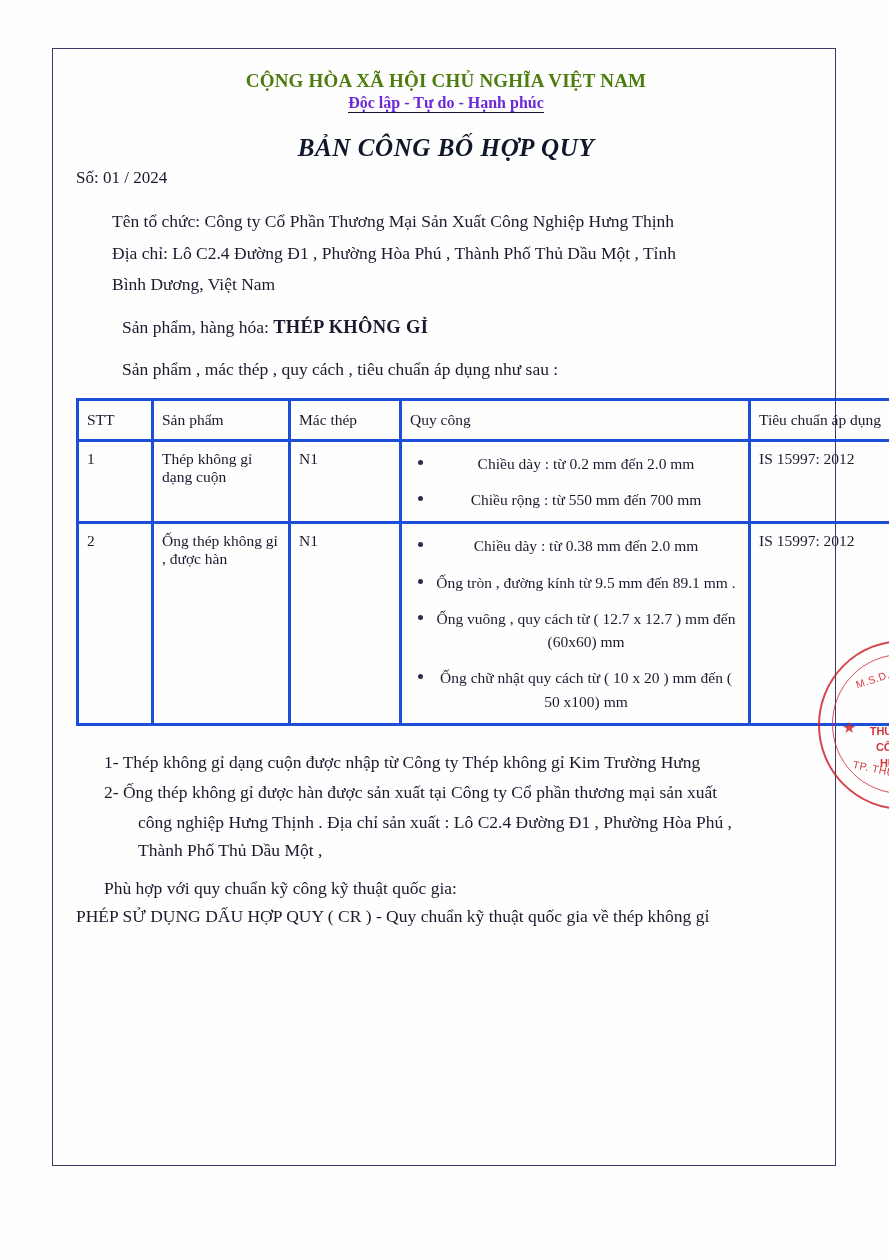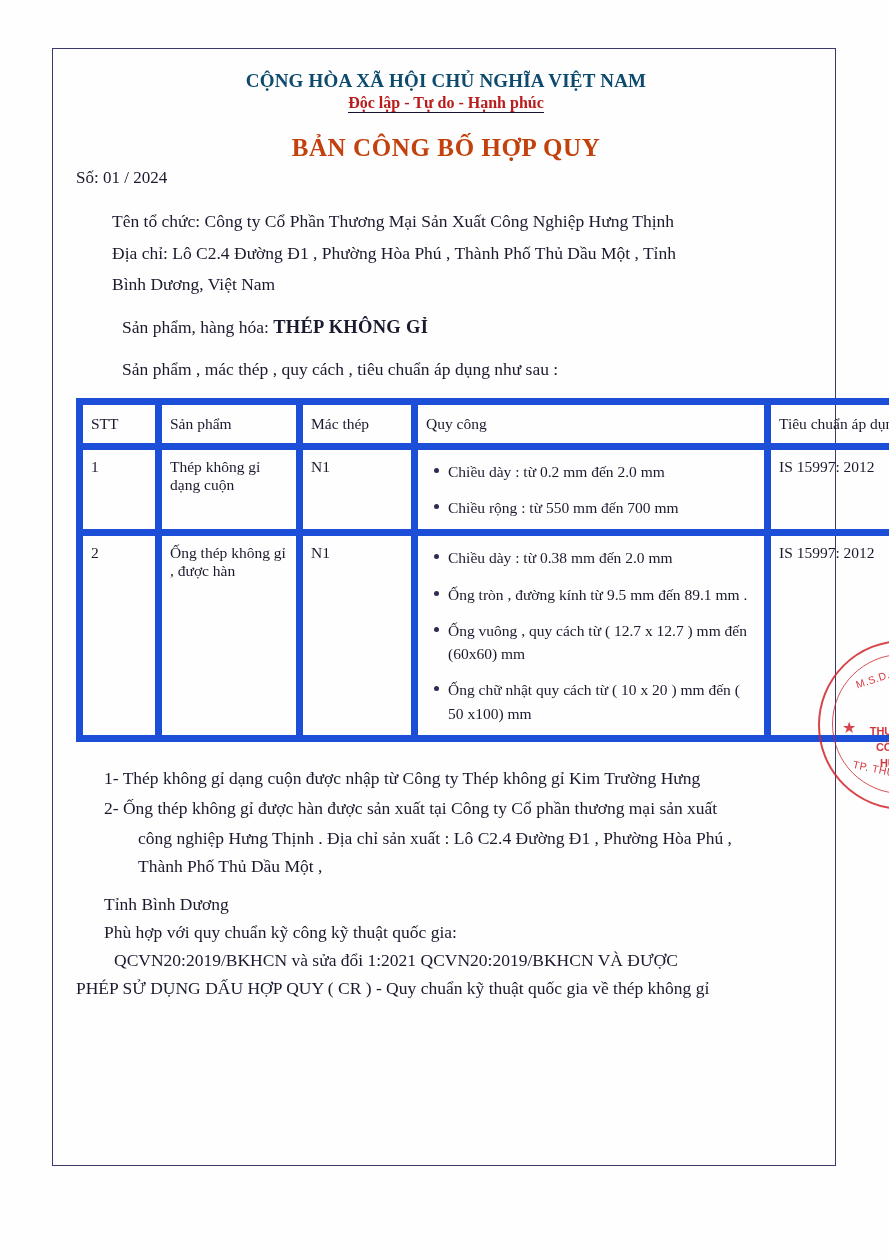--- a/index.html
+++ b/index.html
@@ -41,42 +41,43 @@
     top: 62px;
     width: 740px;
     box-sizing: border-box;
   }
 
   .national-title {
     text-align: center;
     font-weight: bold;
     font-size: 19px;
     letter-spacing: 0.2px;
-    color: #0c4a6e;
+    color: #4d7c0f;
     margin: 8px 0 2px 0;
   }
   .national-sub {
     text-align: center;
     font-weight: bold;
     font-size: 16px;
-    color: #b91c1c;
+    color: #6d28d9;
     margin: 0 0 20px 0;
   }
   .national-sub span {
     border-bottom: 1.4px solid #141432;
     padding-bottom: 1px;
   }
 
   .doc-title {
     text-align: center;
     font-weight: bold;
     font-size: 25px;
     letter-spacing: 0.6px;
     margin: 22px 0 6px 0;
-    color: #c2410c;
+    color: #0f172a;
+    font-style: italic;
   }
   .doc-number {
     text-align: left;
     font-size: 17px;
     margin: 0 0 20px 0;
   }
 
   .para {
     font-size: 17.5px;
     line-height: 1.58;
@@ -90,21 +91,21 @@
 
   
   table.spec {
     border-collapse: collapse;
     width: 740px;
     margin-top: 14px;
     font-size: 15.5px;
     table-layout: fixed;
   }
   table.spec th, table.spec td {
-    border: 7px solid #1d4ed8;
+    border: 3px solid #1d4ed8;
     padding: 8px 8px;
     vertical-align: top;
     text-align: left;
     font-weight: normal;
   }
   table.spec thead th {
     padding-top: 10px;
     padding-bottom: 10px;
   }
   .col-stt { width: 56px; text-align: center; }
@@ -120,20 +121,21 @@
 
   ul.speclist {
     margin: 2px 0 2px 0;
     padding-left: 22px;
     list-style: none;
   }
   ul.speclist li {
     position: relative;
     margin-bottom: 13px;
     line-height: 1.5;
+    text-align: center;
   }
   ul.speclist li:last-child { margin-bottom: 2px; }
   ul.speclist li:before {
     content: "";
     position: absolute;
     left: -14px;
     top: 8px;
     width: 5px;
     height: 5px;
     border-radius: 50%;
@@ -311,23 +313,21 @@
 
       <div class="note-row note-hang">
         <span>2-</span>
         <span>Ống thép không gỉ được hàn được sản xuất tại Công ty Cổ phần thương mại sản xuất</span>
       </div>
       <div class="note-cont">công nghiệp Hưng Thịnh . Địa chỉ sản xuất : Lô C2.4 Đường Đ1 , Phường Hòa Phú ,</div>
       <div class="note-cont">Thành Phố Thủ Dầu Một ,</div>
     </div>
 
     <div class="conform">
-      <div class="l1">Tỉnh Bình Dương</div>
       <div class="l1">Phù hợp với quy chuẩn kỹ công kỹ thuật quốc gia:</div>
-      <div class="l2">QCVN20:2019/BKHCN và sửa đổi 1:2021  QCVN20:2019/BKHCN VÀ ĐƯỢC</div>
       <div class="l3">PHÉP SỬ DỤNG DẤU HỢP QUY ( CR ) -  Quy chuẩn kỹ thuật quốc gia về thép không gỉ</div>
     </div>
 
   </div>
 
   <div class="stamp-clip">
     <div class="stamp" style="left:0; top:0;">
       <div class="ring-outer"></div>
       <div class="ring-inner"></div>
       <div class="star">★</div>

